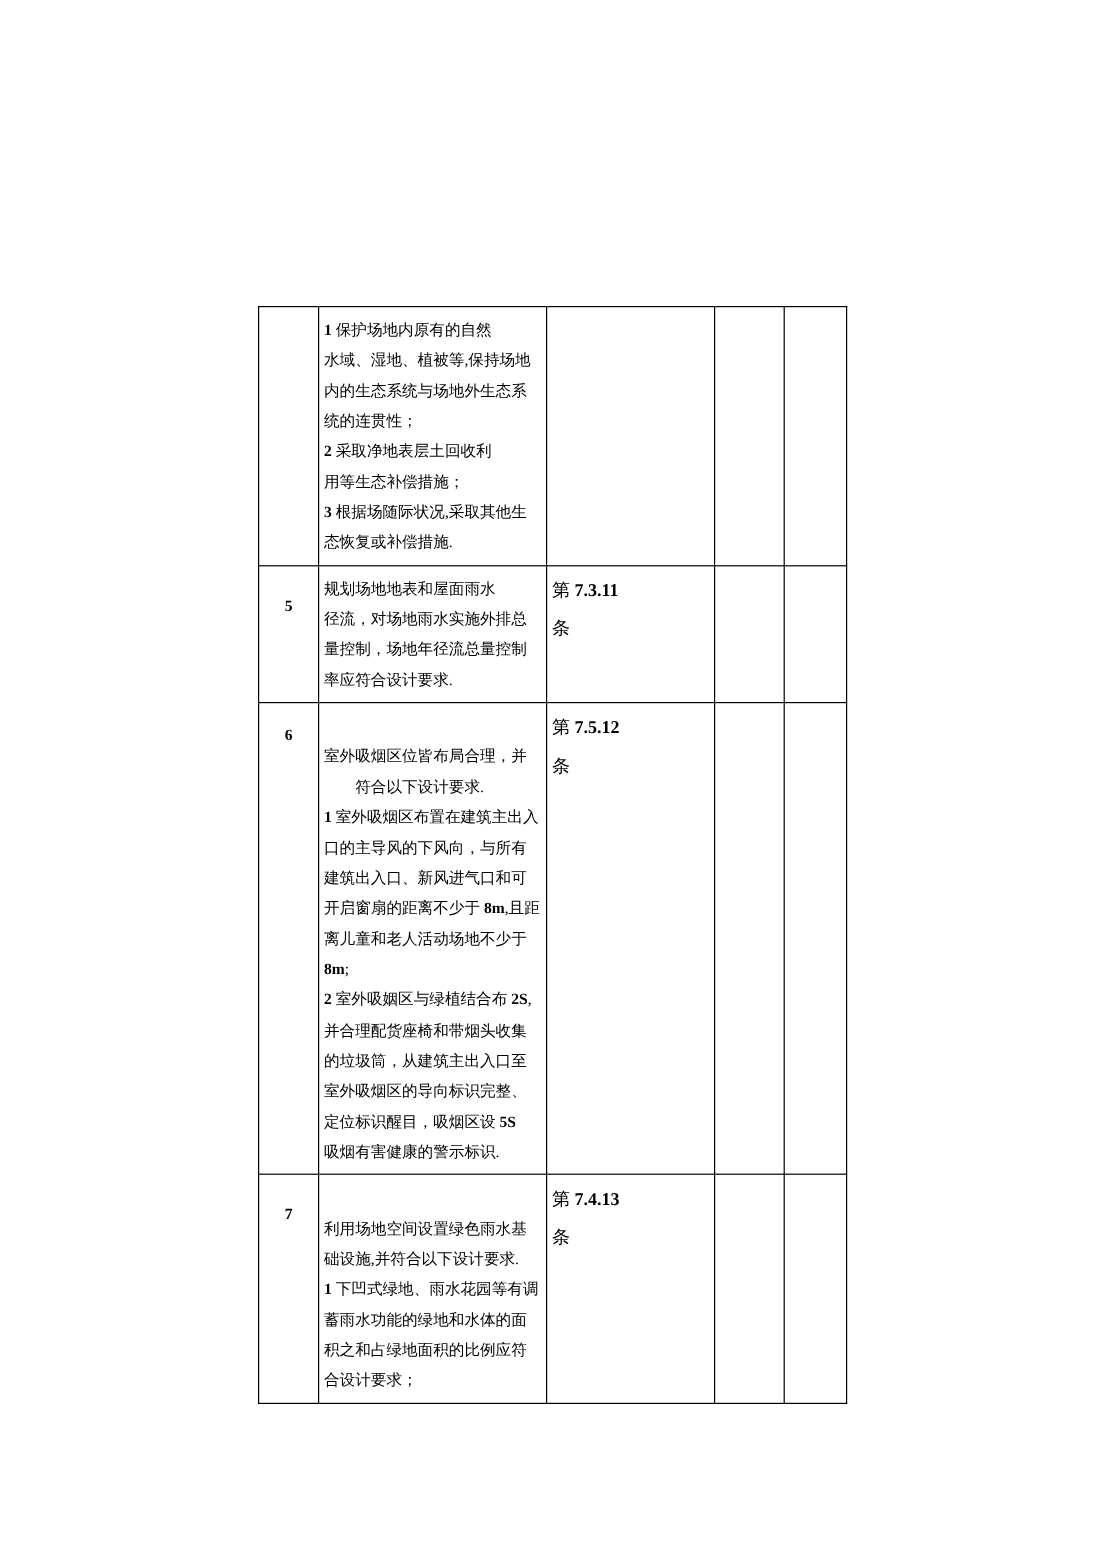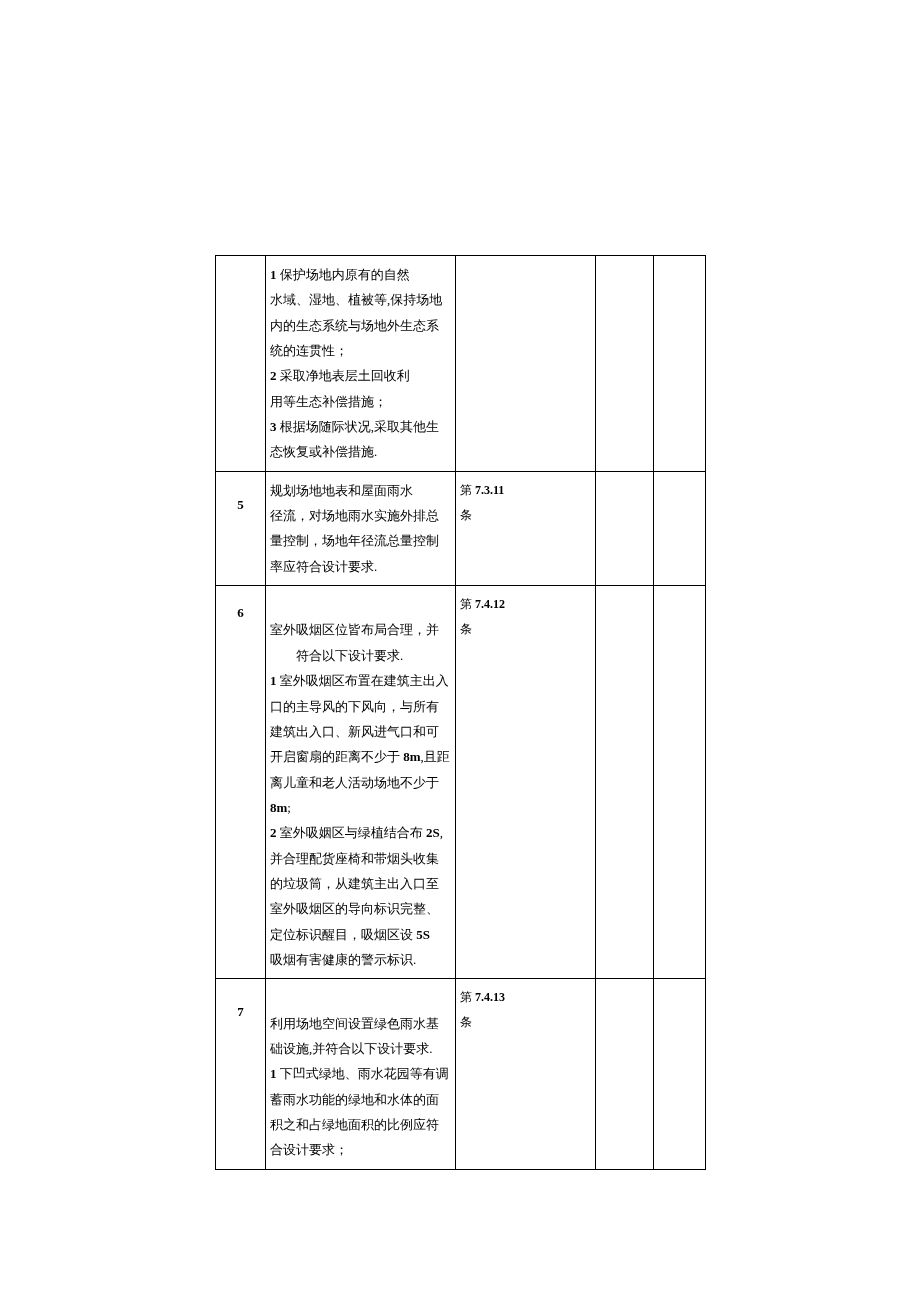--- a/index.html
+++ b/index.html
@@ -36,21 +36,21 @@
     text-align: center;
     font-family: "Times New Roman", serif;
     font-weight: bold;
     vertical-align: top;
     padding-top: 20px;
   }
   td.num2 {
     padding-top: 14px;
   }
   .desc { font-size: 13px; }
-  .ref  { font-size: 12px; line-height: 2.1; }
+  .ref  { font-size: 15px; line-height: 2.1; }
   .wn   { font-family: "Times New Roman", serif; font-weight: bold; }
 </style>
 </head>
 <body>
 <div class="page">
 
 <table>
   <colgroup>
     <col class="c1">
         <col class="c2">
@@ -69,21 +69,21 @@
     <tr>
       <td class="num"><span class="wn">5</span></td>
       <td class="desc">规划场地地表和屋面雨水<br>径流，对场地雨水实施外排总量控制，场地年径流总量控制率应符合设计要求.</td>
       <td class="ref">第 <span class="wn">7.3.11</span><br>条</td>
       <td></td>
       <td></td>
     </tr>
     <tr>
       <td class="num num2"><span class="wn">6</span></td>
       <td class="desc"><br>室外吸烟区位皆布局合理，并<br>　　符合以下设计要求.<br><span class="wn">1</span> 室外吸烟区布置在建筑主出入口的主导风的下风向，与所有建筑出入口、新风进气口和可开启窗扇的距离不少于 <span class="wn">8m</span>,且距离儿童和老人活动场地不少于 <span class="wn">8m</span>;<br><span class="wn">2</span> 室外吸姻区与绿植结合布 <span class="wn">2S</span>,并合理配货座椅和带烟头收集的垃圾筒，从建筑主出入口至室外吸烟区的导向标识完整、定位标识醒目，吸烟区设 <span class="wn">5S</span><br>吸烟有害健康的警示标识.</td>
-      <td class="ref">第 <span class="wn">7.4.12</span><br>条</td>
+      <td class="ref">第 <span class="wn">7.5.12</span><br>条</td>
       <td></td>
       <td></td>
     </tr>
     <tr>
       <td class="num"><span class="wn">7</span></td>
       <td class="desc"><br>利用场地空间设置绿色雨水基础设施,并符合以下设计要求.<br><span class="wn">1</span> 下凹式绿地、雨水花园等有调蓄雨水功能的绿地和水体的面积之和占绿地面积的比例应符合设计要求；</td>
       <td class="ref">第 <span class="wn">7.4.13</span><br>条</td>
       <td></td>
       <td></td>
     </tr>

